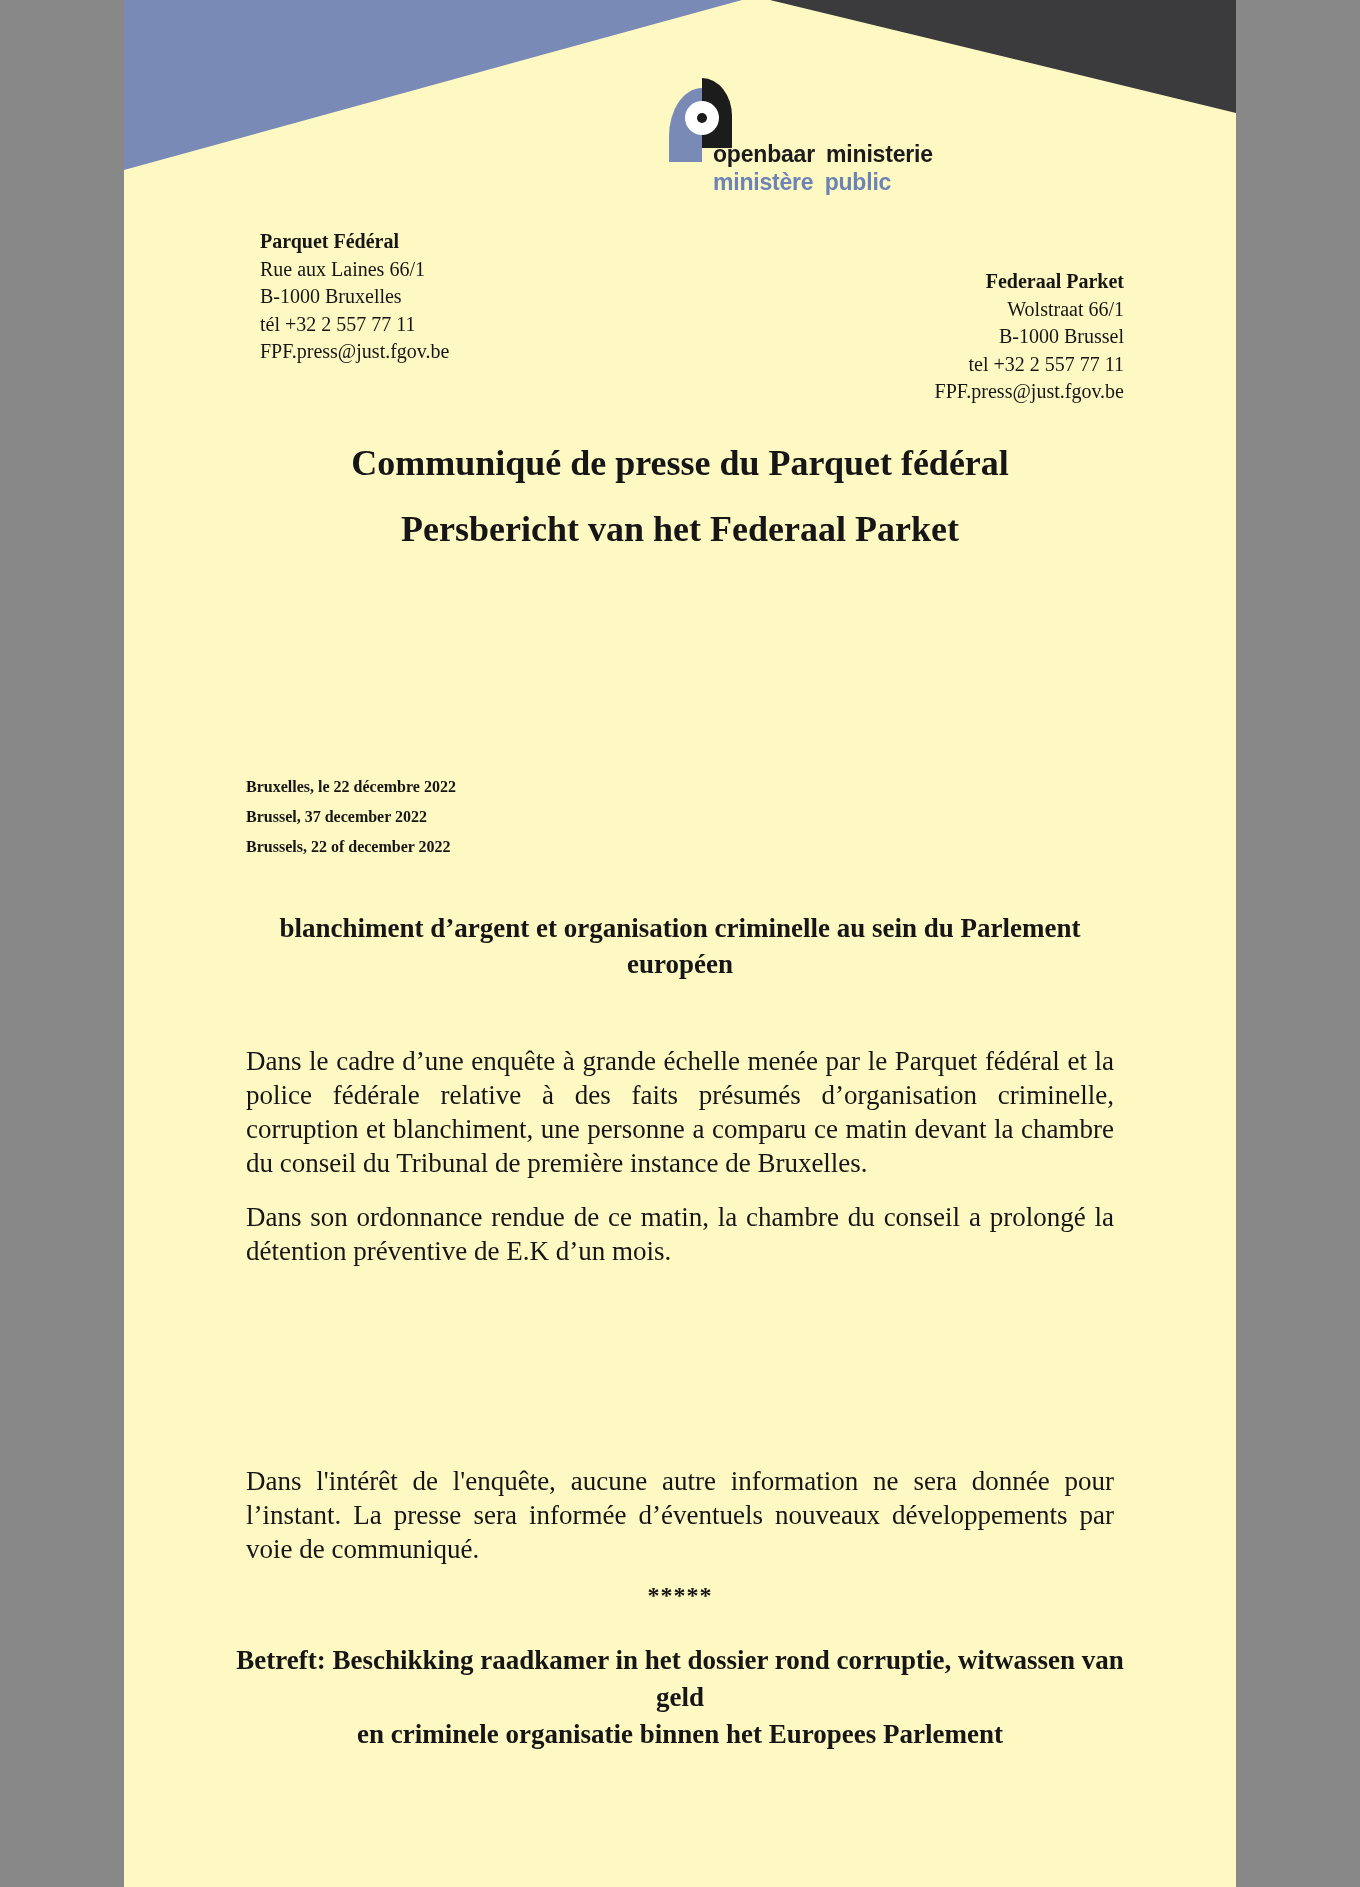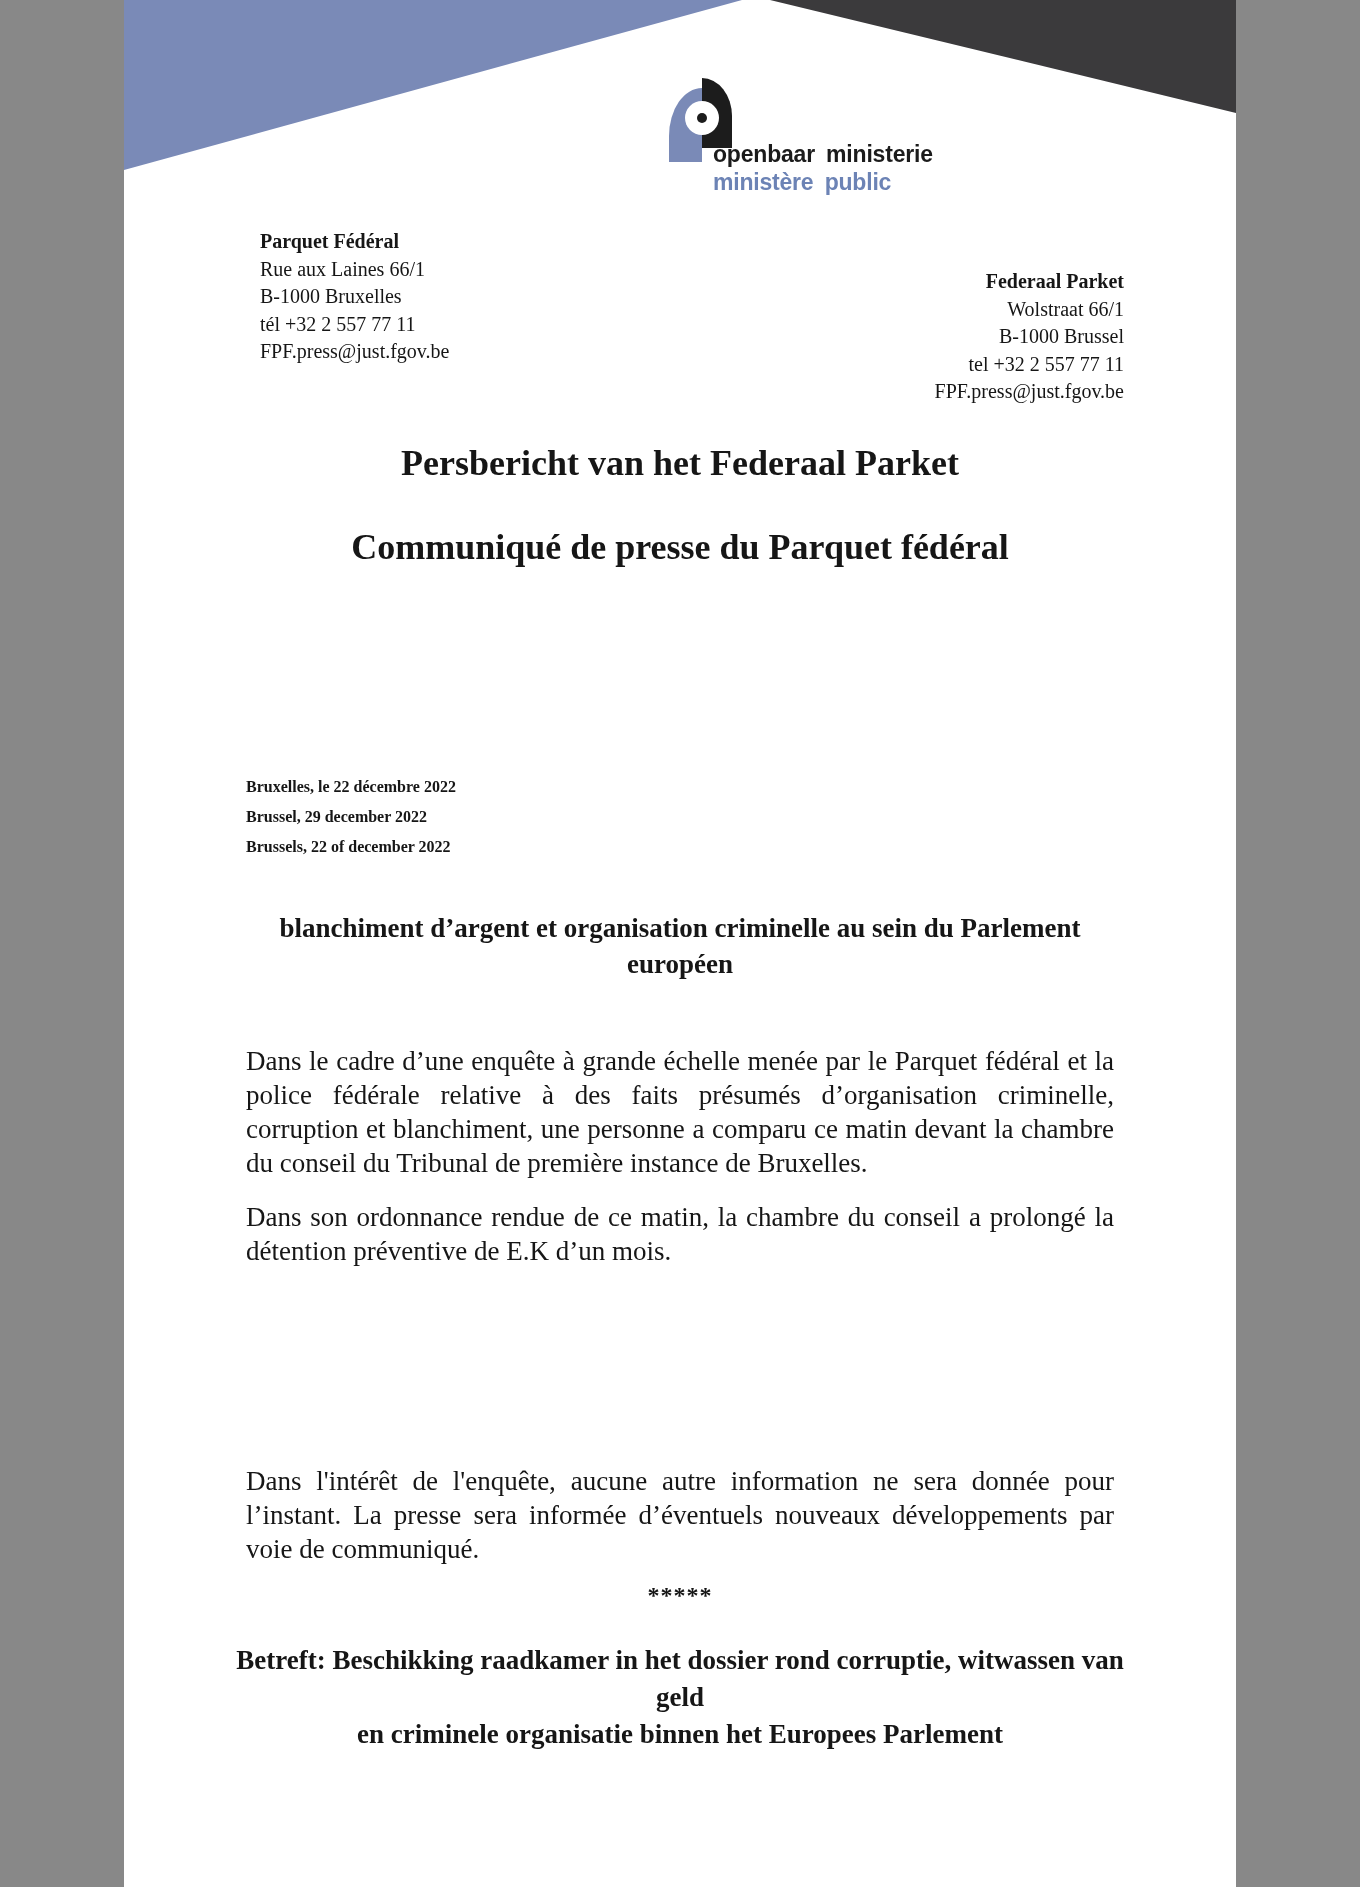--- a/index.html
+++ b/index.html
@@ -1,20 +1,20 @@
 <!DOCTYPE html>
 <html><head>
 <meta charset="utf-8">
 <style>
   html,body{margin:0;padding:0;background:#888;}
   .page{
     position:relative;
     width:1112px;height:1887px;
     margin:0 auto;
-    background:#ffffff;
+    background:#fef9c3;
     overflow:hidden;
     font-family:"Liberation Serif","DejaVu Serif",serif;
     color:#161616;
   }
   
   .tri-blue{
     position:absolute;left:0;top:0;
     width:618px;height:170px;
     background:#7a8ab7;
     clip-path:polygon(0 0,100% 0,0 100%);
@@ -127,27 +127,27 @@
     <div class="addr-right">
       <div class="addr-name">Federaal Parket</div>
       <div>Wolstraat 66/1</div>
       <div>B-1000 Brussel</div>
       <div>tel +32 2 557 77 11</div>
       <div>FPF.press@just.fgov.be</div>
     </div>
   </div>
 
   <div class="titles">
+    <div class="title-line title-fr">Communiqué de presse du Parquet fédéral</div>
     <div class="title-line title-nl">Persbericht van het Federaal Parket</div>
-    <div class="title-line title-fr">Communiqué de presse du Parquet fédéral</div>
   </div>
 
   <div class="dateline">
     <div>Bruxelles, le 22 décembre 2022</div>
-    <div>Brussel, 29 december 2022</div>
+    <div>Brussel, 37 december 2022</div>
     <div>Brussels, 22 of december 2022</div>
   </div>
 
   <div class="subject subject-fr">
     <div>blanchiment d’argent et organisation criminelle au sein du Parlement européen</div>
   </div>
 
   <div class="para p1">Dans le cadre d’une enquête à grande échelle menée par le Parquet fédéral et la police fédérale relative à des faits présumés d’organisation criminelle, corruption et blanchiment, une personne a comparu ce matin devant la chambre du conseil du Tribunal de première instance de Bruxelles.</div>
   <div class="para p2">Dans son ordonnance rendue de ce matin, la chambre du conseil a prolongé la détention préventive de E.K d’un mois.</div>
   <div class="para p4">Dans l'intérêt de l'enquête, aucune autre information ne sera donnée pour l’instant. La presse sera informée d’éventuels nouveaux développements par voie de communiqué.</div>

